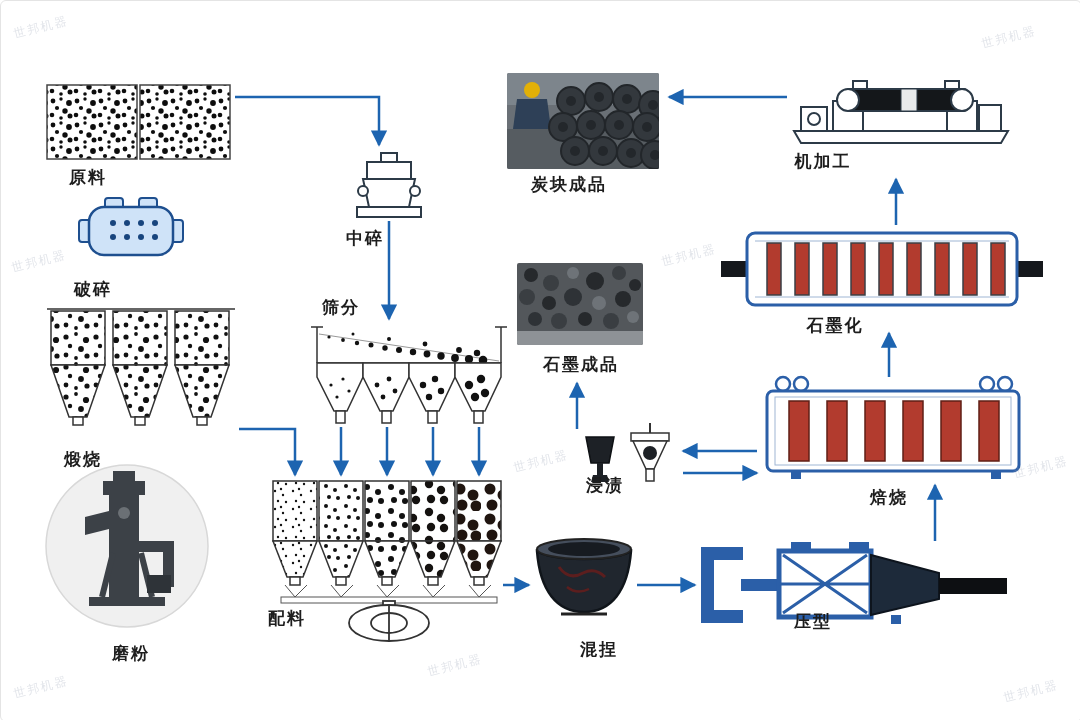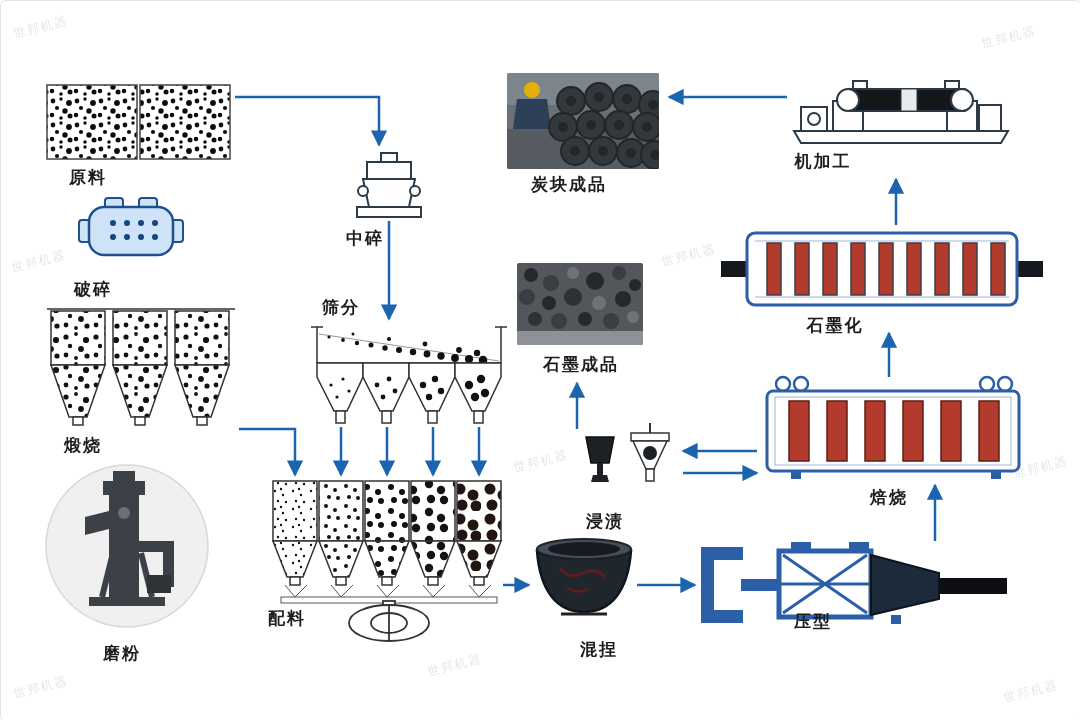--- a/index.html
+++ b/index.html
@@ -404,29 +404,29 @@
       <path d="M682,472 H756" marker-end="url(#arr)"></path>
       <path d="M576,428 V382" marker-end="url(#arr)"></path>
       <path d="M888,376 V332" marker-end="url(#arr)"></path>
       <path d="M895,224 V178" marker-end="url(#arr)"></path>
       <path d="M786,96 H668" marker-end="url(#arr)"></path>
     </g>
   </svg>
 
   <div class="lbl" style="left:87px;top:176px">原料</div>
   <div class="lbl" style="left:92px;top:288px">破碎</div>
-  <div class="lbl" style="left:82px;top:444px">煅烧</div>
-  <div class="lbl" style="left:121px;top:652px">磨粉</div>
+  <div class="lbl" style="left:82px;top:458px">煅烧</div>
+  <div class="lbl" style="left:130px;top:652px">磨粉</div>
   <div class="lbl" style="left:364px;top:237px">中碎</div>
   <div class="lbl" style="left:340px;top:306px">筛分</div>
   <div class="lbl" style="left:286px;top:617px">配料</div>
   <div class="lbl" style="left:598px;top:648px">混捏</div>
   <div class="lbl" style="left:812px;top:620px">压型</div>
   <div class="lbl" style="left:888px;top:496px">焙烧</div>
-  <div class="lbl" style="left:604px;top:520px">浸渍</div>
+  <div class="lbl" style="left:604px;top:484px">浸渍</div>
   <div class="lbl" style="left:834px;top:324px">石墨化</div>
   <div class="lbl" style="left:822px;top:160px">机加工</div>
   <div class="lbl" style="left:568px;top:183px">炭块成品</div>
   <div class="lbl" style="left:580px;top:363px">石墨成品</div>
 
   <div class="wm" style="left:12px;top:18px">世邦机器</div>
   <div class="wm" style="left:980px;top:28px">世邦机器</div>
   <div class="wm" style="left:10px;top:252px">世邦机器</div>
   <div class="wm" style="left:660px;top:246px">世邦机器</div>
   <div class="wm" style="left:512px;top:452px">世邦机器</div>

